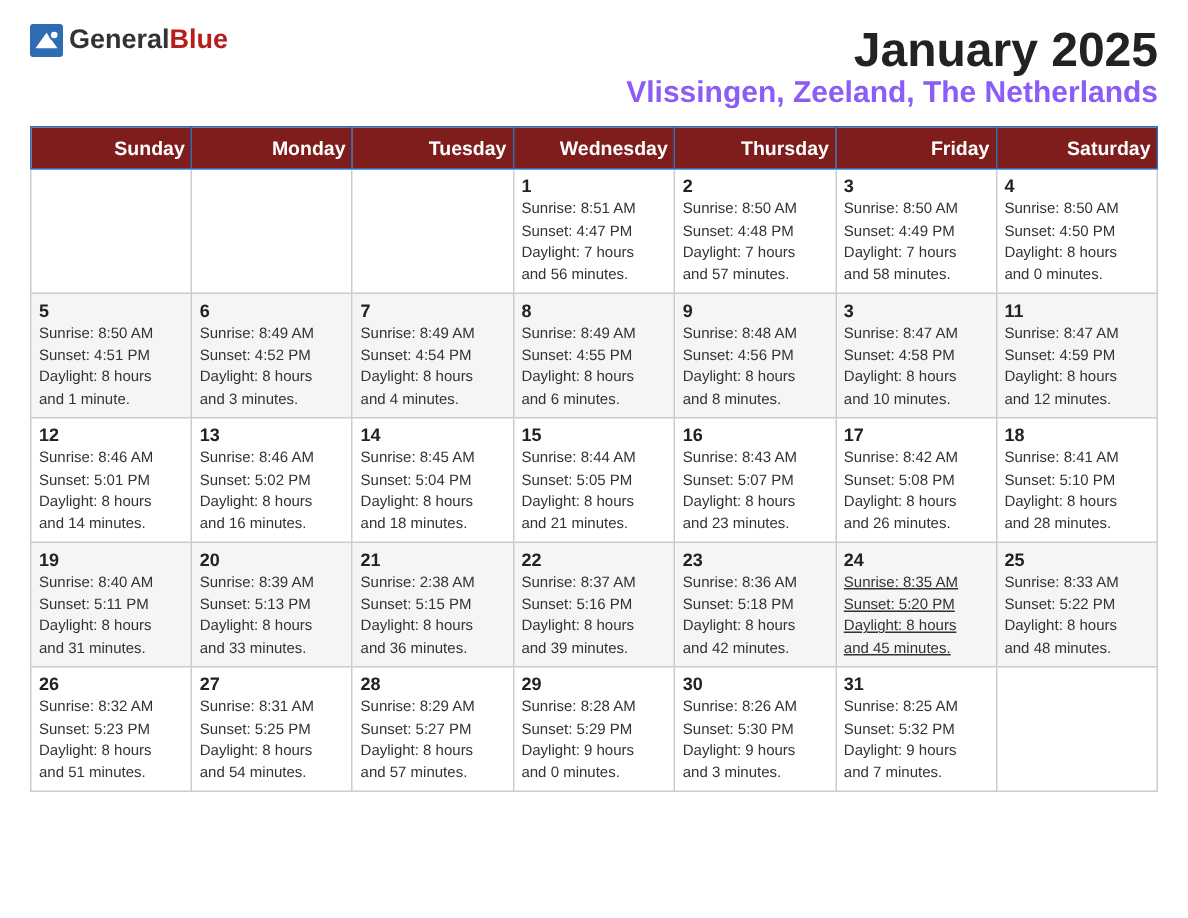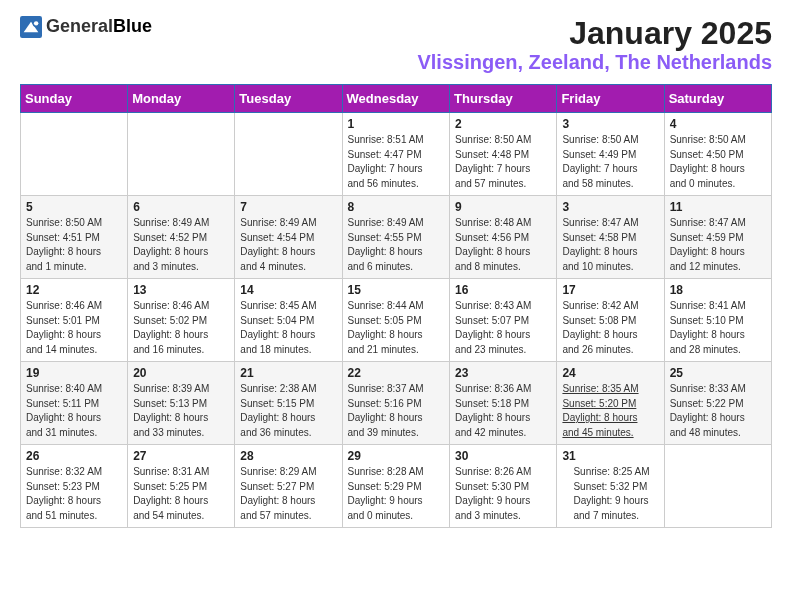--- a/index.html
+++ b/index.html
@@ -22,21 +22,21 @@
       gap: 4px;
     }
     .logo-text {
       display: flex;
       flex-direction: row;
       font-weight: bold;
       font-size: 18px;
       line-height: 1.1;
     }
     .logo-text span:first-child { color: #333; }
-    .logo-text span:last-child { color: #000000; }
+    .logo-text span:last-child { color: #b91c1c; }
     .logo-icon {
       width: 22px;
       height: 22px;
     }
     .title-block {
       text-align: right;
     }
     .title-block h1 {
       font-size: 32px;
       font-weight: bold;
@@ -47,24 +47,24 @@
       font-size: 20px;
       font-weight: bold;
       color: #8b5cf6;
     }
     .calendar {
       width: 100%;
       border-collapse: collapse;
       font-size: 10.5px;
     }
     .calendar thead th {
-      background: #a21caf;
+      background: #7f1d1d;
       color: #fff;
       padding: 6px 4px;
-      text-align: left;
+      text-align: right;
       font-size: 13px;
       font-weight: bold;
       border: 1px solid #2e6db4;
     }
     .calendar tbody td {
       border: 1px solid #ccc;
       vertical-align: top;
       padding: 4px 5px;
       width: 108px;
       min-height: 80px;
@@ -341,21 +341,21 @@
         </td>
         <td>
           <span class="day-num">30</span>
           <div class="day-info" style="white-space: pre-line;">Sunrise: 8:26 AM
 Sunset: 5:30 PM
 Daylight: 9 hours
 and 3 minutes.</div>
         </td>
         <td>
           <span class="day-num">31</span>
-          <div class="day-info" style="white-space: pre-line; margin-left: 11px;">Sunrise: 8:25 AM
+          <div class="day-info" style="white-space: pre-line;">Sunrise: 8:25 AM
 Sunset: 5:32 PM
 Daylight: 9 hours
 and 7 minutes.</div>
         </td>
         <td class="empty-cell"></td>
       </tr>
     </tbody>
 </table>
 
 </body></html>

